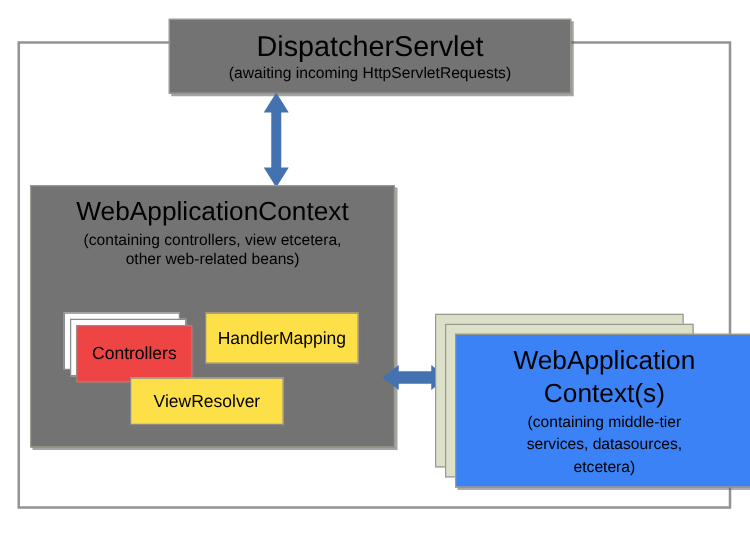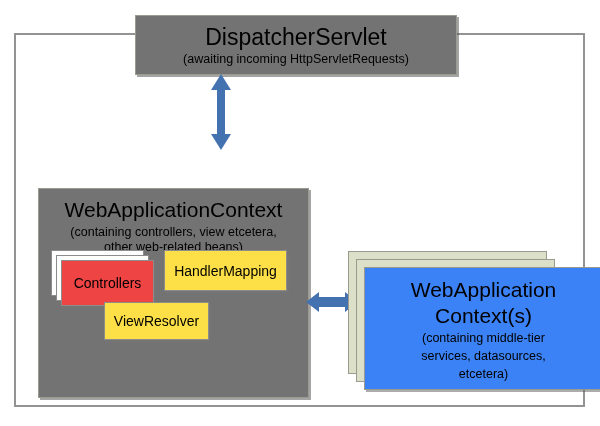--- a/index.html
+++ b/index.html
@@ -88,25 +88,24 @@
   #dispatcher-servlet {
     left: 135px;
     top: 15px;
     width: 322px;
     height: 60px;
   }
   #dispatcher-servlet .title-lg { margin-bottom: 2px; }
 
   
   #web-application-context {
-    left: 38px;
+    left: 24px;
     top: 148px;
-    width: 271px;
+    width: 292px;
     height: 210px;
-    margin-top: 40px;
   }
   #web-application-context .wac-head {
     position: absolute;
     left: 0;
     right: 0;
     top: 8px;
     text-align: center;
     padding: 0 4px;
     box-sizing: border-box;
   }
@@ -146,21 +145,21 @@
     left: 164px;
     top: 250px;
     width: 123px;
     height: 41px;
   }
 
   
   #view-resolver {
     left: 104px;
     top: 302px;
-    width: 105px;
+    width: 123px;
     height: 38px;
     text-decoration: underline;
   }
 
   
   #webapp-contexts-stack {
     position: absolute;
     left: 348px;
     top: 251px;
     width: 216px;

